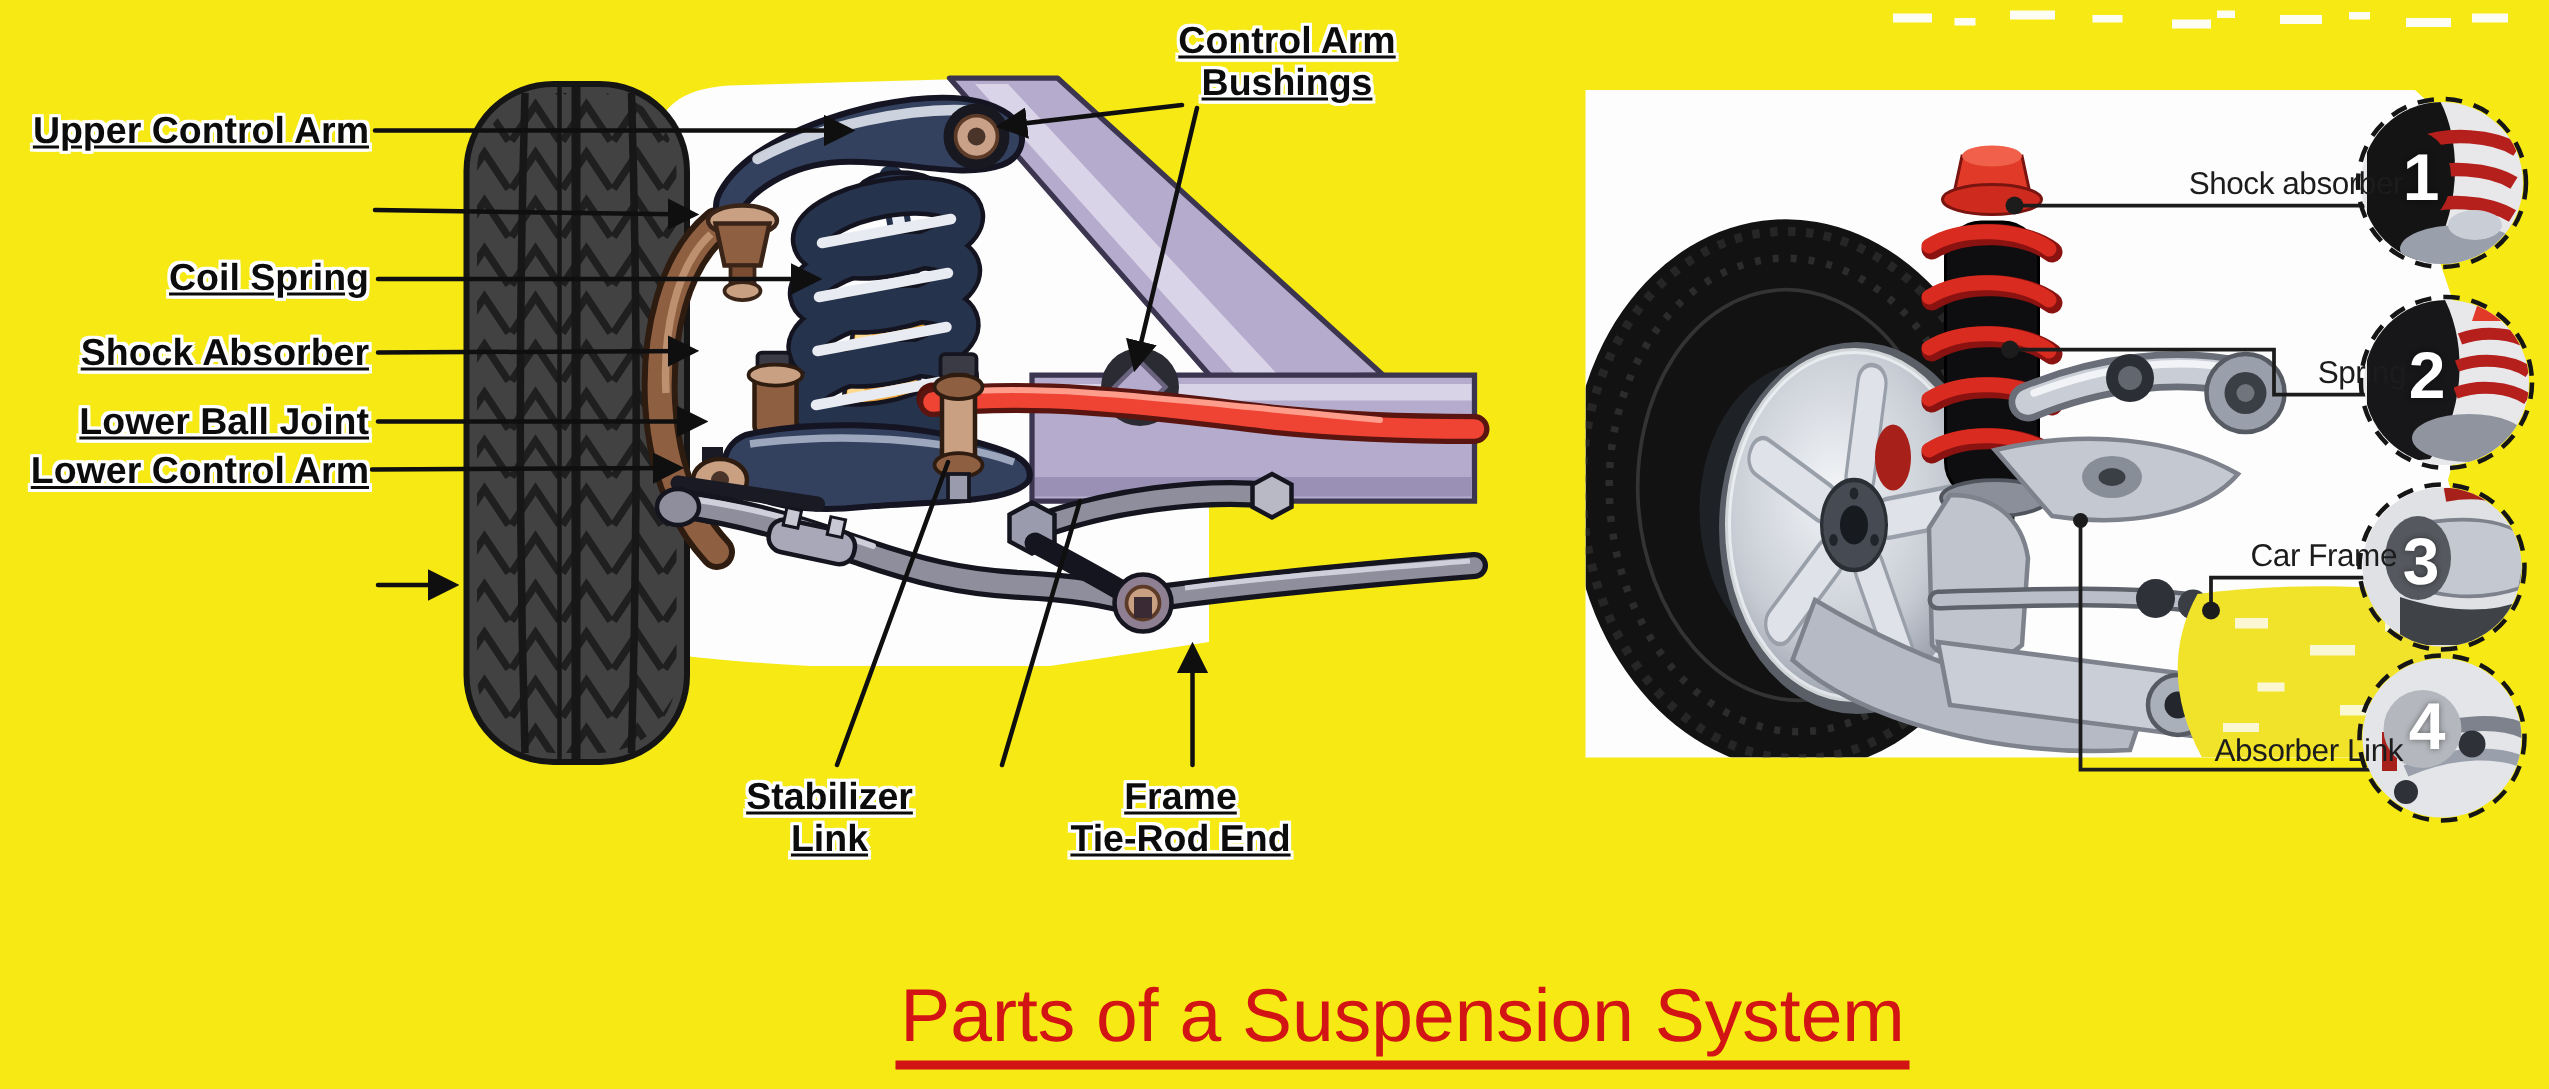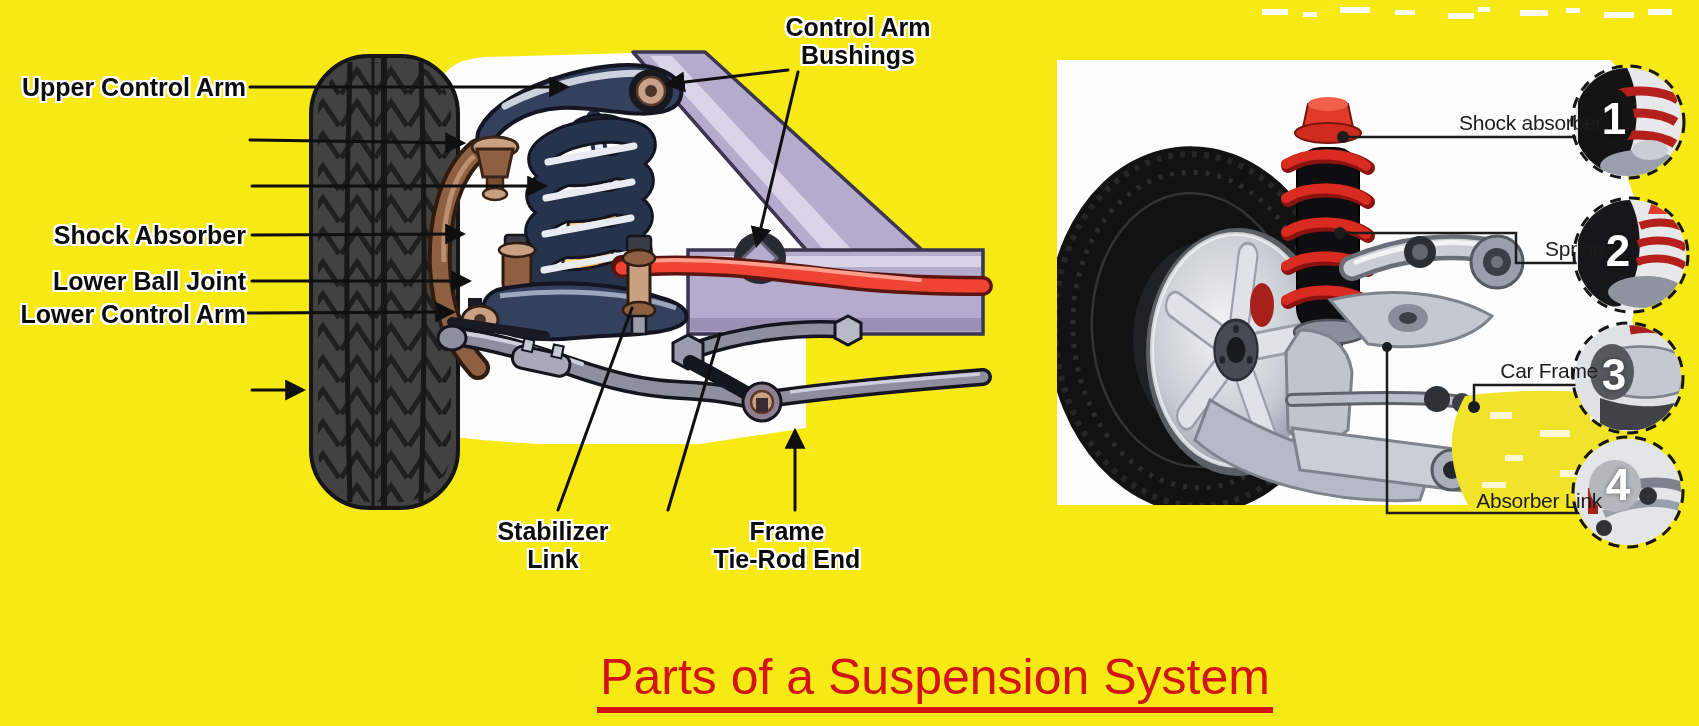--- a/index.html
+++ b/index.html
@@ -3,21 +3,21 @@
 <meta charset="utf-8">
 <style>
   html,body{margin:0;padding:0;background:#F6E914;}
   .stage{position:relative;width:1699px;height:726px;background:#F6E914;overflow:hidden;
          font-family:"Liberation Sans",sans-serif;}
   .art{position:absolute;left:0;top:0;}
   
   .llbl{position:absolute;left:8px;width:238px;text-align:right;font-size:25px;font-weight:bold;
         line-height:28px;color:#0c0c0c;white-space:pre-line;
         text-shadow:-2px -2px 0 #fff,2px -2px 0 #fff,-2px 2px 0 #fff,2px 2px 0 #fff,
-                    0 -2px 0 #fff,0 2px 0 #fff,-2px 0 0 #fff,2px 0 0 #fff;}
+                    0 -2px 0 #fff,0 2px 0 #fff,-2px 0 0 #fff,2px 0 0 #fff;text-decoration:underline;}
   .llbl.ctr{text-align:center;}
   .llbl.pos-bushings{left:738px;width:240px;top:13px;}
   .llbl.pos-stab{left:473px;width:160px;top:517px;}
   .llbl.pos-idler{left:602px;width:120px;top:517px;}
   .llbl.pos-inner{left:697px;width:180px;top:517px;}
   
   .rlbl{position:absolute;width:200px;text-align:right;font-size:21px;color:#1c1c1c;
         letter-spacing:-0.3px;line-height:24px;}
   
   .cnum{position:absolute;width:44px;text-align:center;font-size:44px;font-weight:bold;color:#ffffff;
@@ -366,20 +366,21 @@
               <circle cx="1604" cy="528" r="8" fill="#2e3138"></circle>
           <circle cx="1615" cy="486" r="26" fill="#b4b7bd"></circle>
         </g>
         <circle cx="1628" cy="492" r="55" fill="none" stroke="#151515" stroke-width="3" stroke-dasharray="11 8"></circle>
       </g>
     </g>
   </g>
 </svg>
 
 <div class="llbl" style="top:73px">Upper Control Arm</div>
+<div class="llbl" style="top:171px">Coil Spring</div>
 <div class="llbl" style="top:221px">Shock Absorber</div>
 <div class="llbl" style="top:300px">Lower Control Arm</div>
 <div class="llbl" style="top:267px">Lower Ball Joint</div>
 <div class="llbl ctr pos-bushings">Control Arm
 Bushings</div>
 <div class="llbl ctr pos-stab">Stabilizer
 Link</div>
 <div class="llbl ctr pos-inner">Frame
 Tie-Rod End</div>
 

